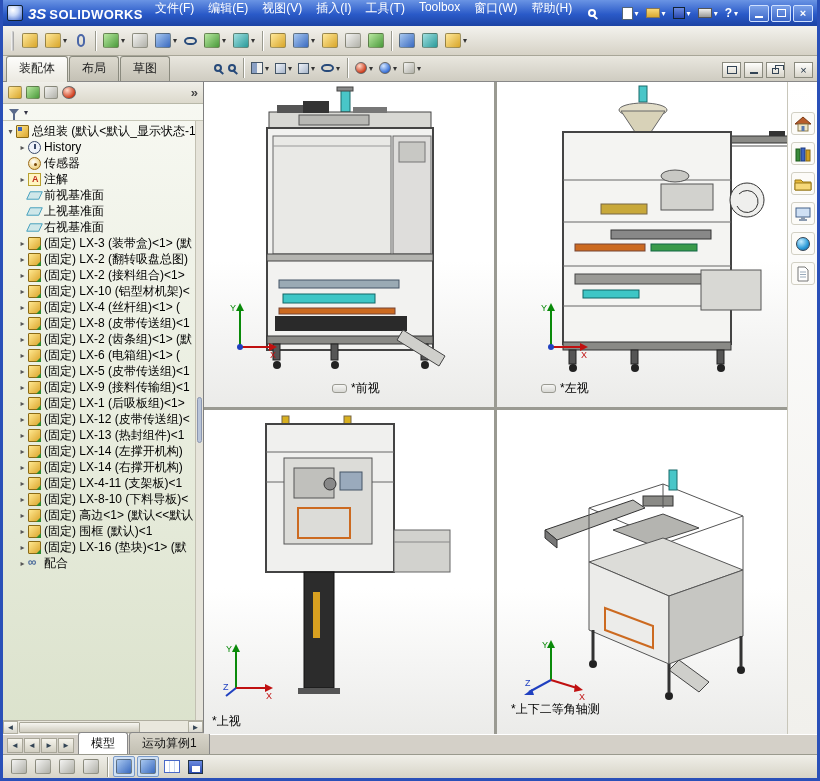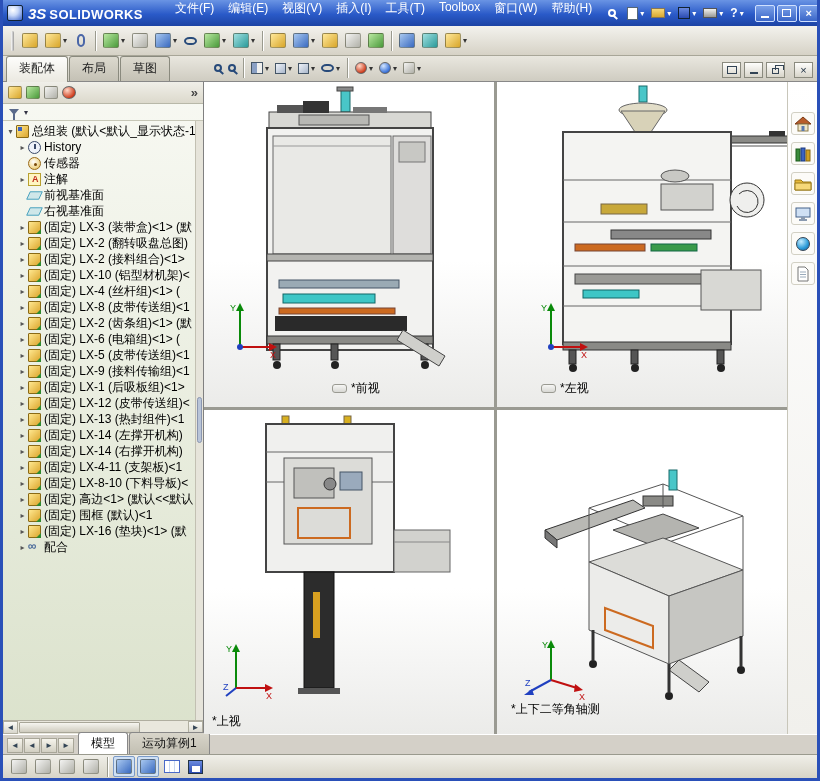--- a/index.html
+++ b/index.html
@@ -4,21 +4,21 @@
 <style>
 *{margin:0;padding:0;box-sizing:border-box}
 html,body{background:#555}
 body{font-family:"Liberation Sans","DejaVu Sans",sans-serif;font-size:12px;color:#111}
 svg{font-family:inherit;display:block}
 .window{width:820px;height:781px;margin:0 auto;border:3px solid #2a50b8;border-top:none;background:#d4d0c8;display:flex;flex-direction:column;position:relative;overflow:hidden}
 
 
 .titlebar{height:26px;flex:none;background:linear-gradient(#6a94e4,#2a5ac8 55%,#1c43a4);display:flex;align-items:center;color:#fff;padding:0 4px;gap:1px}
 .appicon{width:16px;height:16px;border-radius:2px;background:radial-gradient(circle at 35% 30%,#fff,#c8d8f8 40%,#3a62c8);border:1px solid #123;margin-right:4px;flex:none}
-.brand{display:flex;align-items:baseline;gap:3px;margin-right:24px;white-space:nowrap}
+.brand{display:flex;align-items:baseline;gap:3px;margin-right:4px;white-space:nowrap}
 .logo3s{font-style:italic;font-weight:bold;font-size:15px}
 .brandname{font-weight:bold;font-size:13px;letter-spacing:.4px}
 .menubar{display:flex;height:100%;align-items:flex-start}
 .menu-item{padding:0 7px;white-space:nowrap;cursor:default}
 .dd::after{content:"▾";font-size:8px;margin-left:2px;vertical-align:middle}
 .tb-search{margin:0 8px}
 .mag{width:8px;height:8px;border:2px solid #274a7a;border-radius:50%;position:relative;display:inline-block}
 .mag::after{content:"";position:absolute;right:-4px;bottom:-3px;width:6px;height:2px;background:#274a7a;transform:rotate(40deg)}
 .mag.white{border-color:#fff}.mag.white::after{background:#fff}
 .qat{margin-left:auto;display:flex;align-items:center;gap:3px}
@@ -351,20 +351,25 @@
                 <span class="ti" data-icon="annotations"></span>
                 <span class="tl">注解</span>
               </div>
 
               <div class="trow">
                 <span class="arr"></span>
                 <span class="ti" data-icon="plane"></span>
                 <span class="tl">前视基准面</span>
               </div>
 
+              <div class="trow">
+                <span class="arr"></span>
+                <span class="ti" data-icon="plane"></span>
+                <span class="tl">上视基准面</span>
+              </div>
 
               <div class="trow">
                 <span class="arr"></span>
                 <span class="ti" data-icon="plane"></span>
                 <span class="tl">右视基准面</span>
               </div>
 
 
               <div class="trow">
                 <span class="arr">▸</span>

